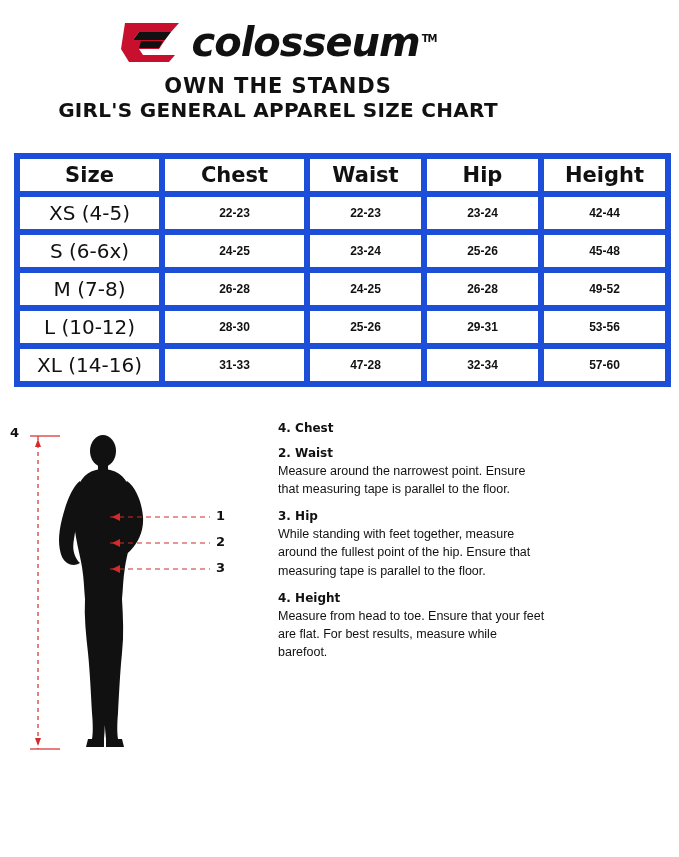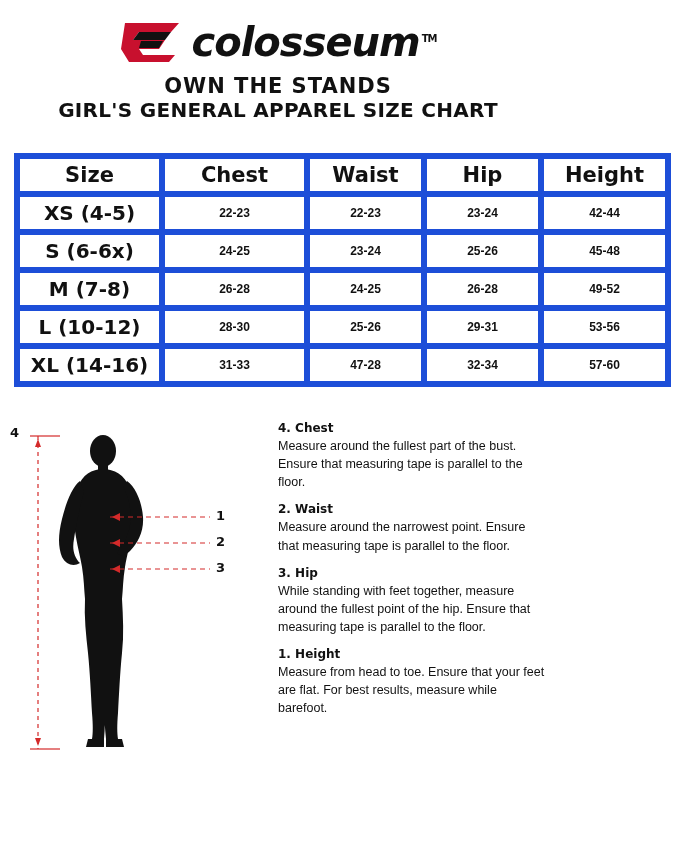--- a/index.html
+++ b/index.html
@@ -95,21 +95,21 @@
     padding: 0;
     color: #111111;
   }
   table.size-table th {
     font-family: "DejaVu Sans", sans-serif;
     font-weight: bold;
     font-size: 21px;
   }
   table.size-table td.size-cell {
     font-family: "DejaVu Sans", sans-serif;
-    font-weight: bold;
+    font-weight: normal;
     font-size: 20px;
   }
   table.size-table td.val-cell {
     font-family: "Liberation Sans", sans-serif;
     font-weight: bold;
     font-size: 12px;
   }
   col.c1 { width: 145px; }
   col.c2 { width: 145px; }
   col.c3 { width: 117px; }
@@ -316,33 +316,32 @@
       <div style="position:absolute; left:10px; top:4px; font-family:'DejaVu Sans',sans-serif; font-weight:bold; font-size:13px; color:#111;">4</div>
       <div style="position:absolute; left:216px; top:87px; font-family:'DejaVu Sans',sans-serif; font-weight:bold; font-size:13px; color:#111;">1</div>
       <div style="position:absolute; left:216px; top:113px; font-family:'DejaVu Sans',sans-serif; font-weight:bold; font-size:13px; color:#111;">2</div>
       <div style="position:absolute; left:216px; top:139px; font-family:'DejaVu Sans',sans-serif; font-weight:bold; font-size:13px; color:#111;">3</div>
     </div>
 
     <div class="measure-area">
 
       <div class="m-item">
         <div class="m-head">4. Chest</div>
-        <div class="m-body">Measure around the fullest part of the bust. Ensure that measuring tape is parallel to the floor.</div>
       </div>
 
       <div class="m-item">
         <div class="m-head">2. Waist</div>
         <div class="m-body">Measure around the narrowest point. Ensure that measuring tape is parallel to the floor.</div>
       </div>
 
       <div class="m-item">
         <div class="m-head">3. Hip</div>
         <div class="m-body">While standing with feet together, measure around the fullest point of the hip. Ensure that measuring tape is parallel to the floor.</div>
       </div>
 
       <div class="m-item">
-        <div class="m-head">1. Height</div>
+        <div class="m-head">4. Height</div>
         <div class="m-body">Measure from head to toe. Ensure that your feet are flat. For best results, measure while barefoot.</div>
       </div>
     </div>
 
   </div>
 </div>
 
 </body></html>

